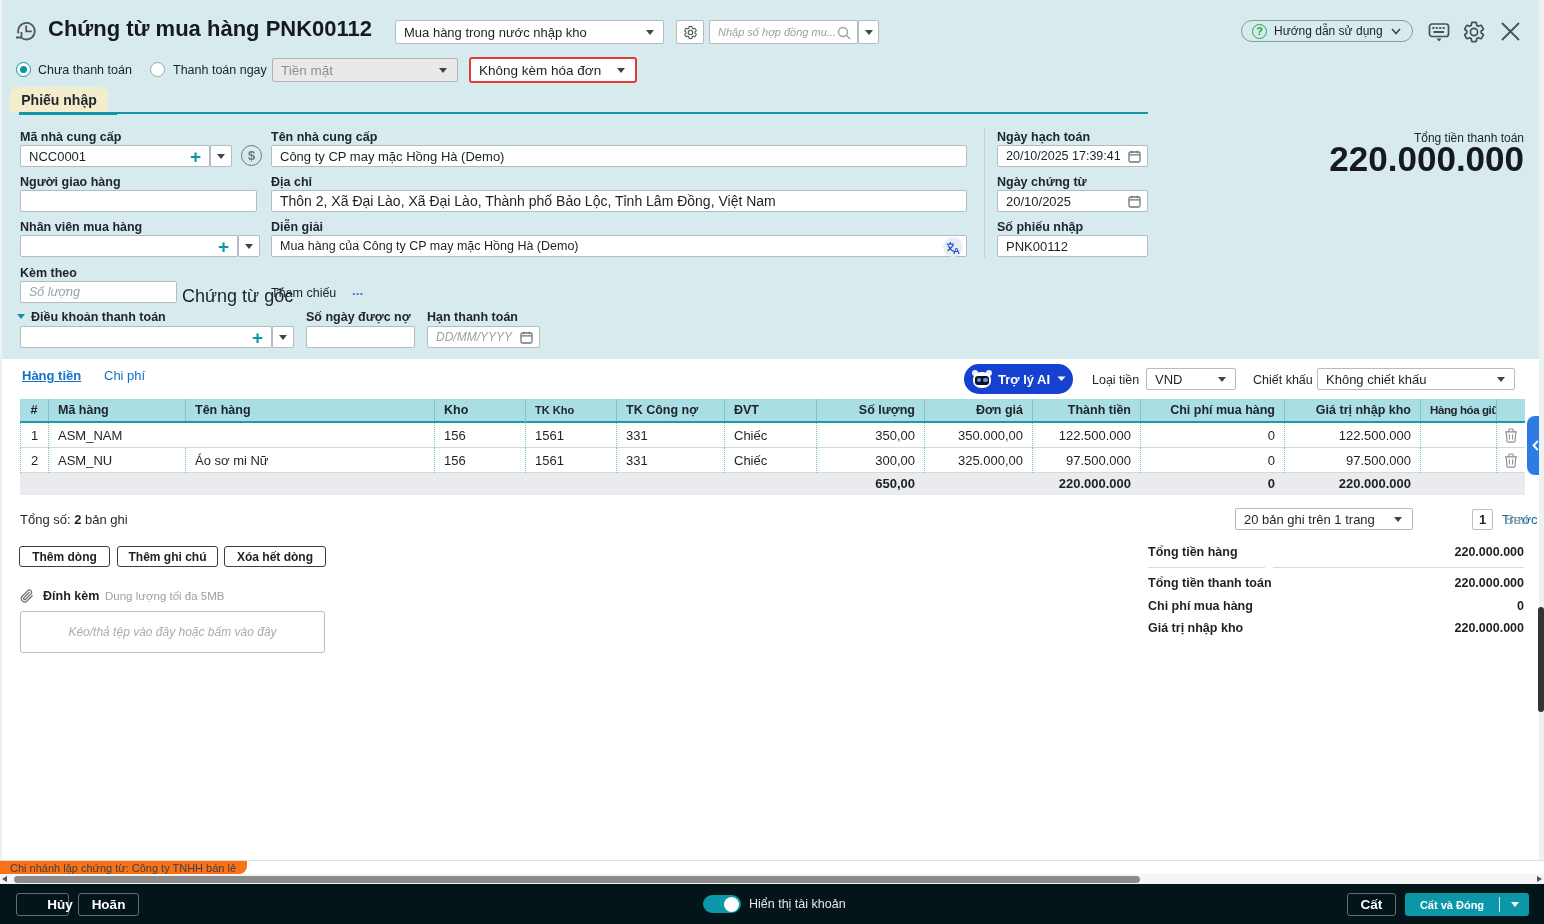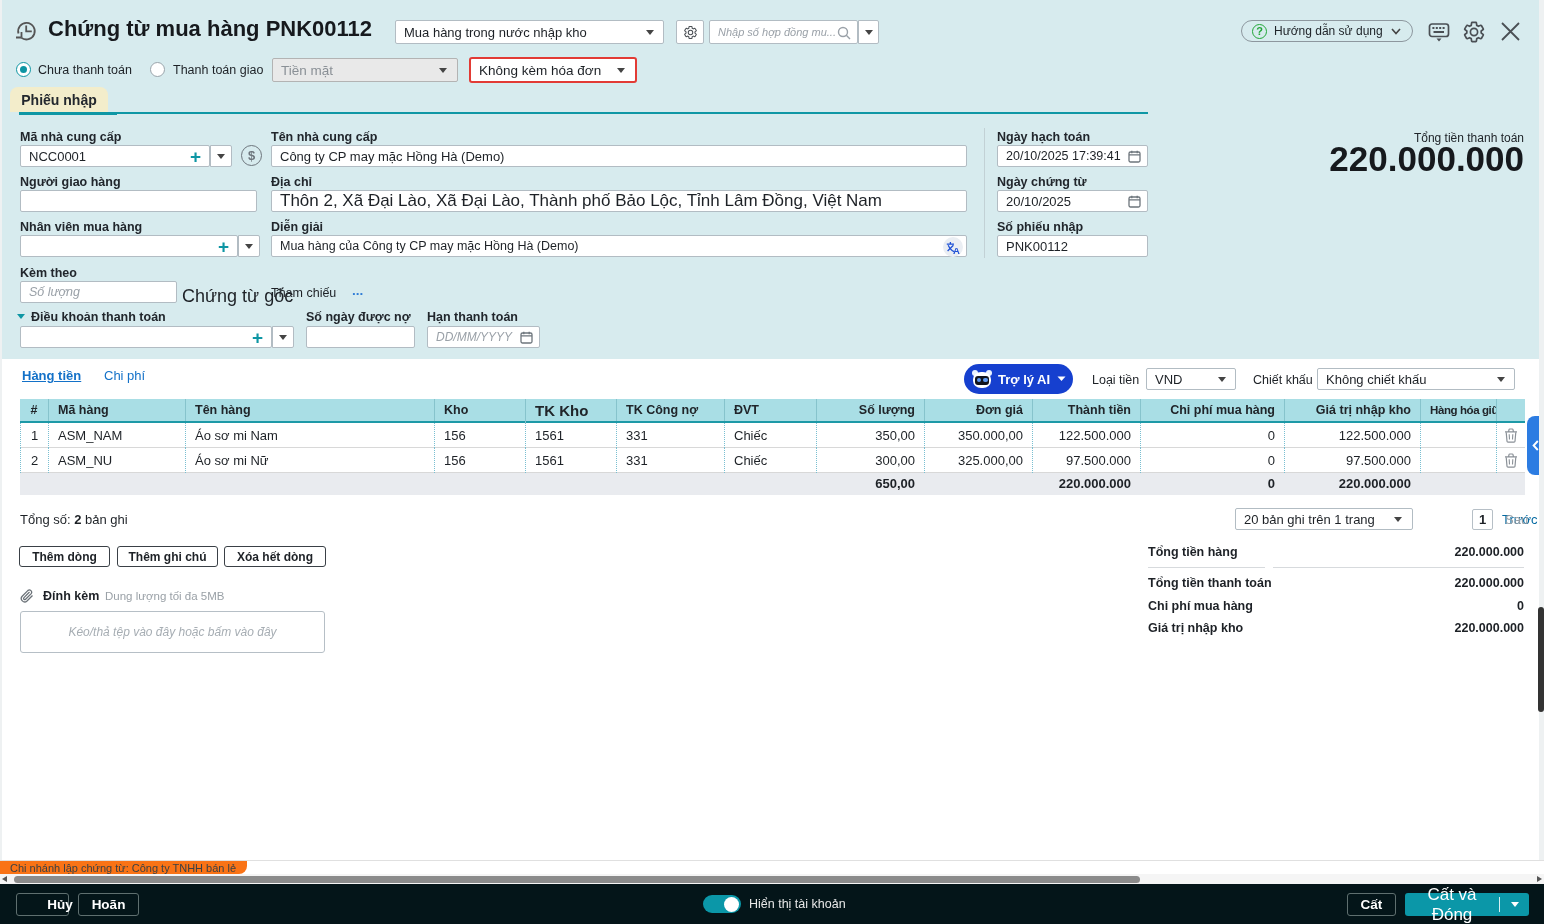--- a/index.html
+++ b/index.html
@@ -64,21 +64,21 @@
     <path style="fill:none;stroke:#4a4f54;stroke-width:1.7" d="M19.14 12.94c.04-.3.06-.61.06-.94 0-.32-.02-.64-.07-.94l2.03-1.58c.18-.14.23-.41.12-.61l-1.92-3.32c-.12-.22-.37-.29-.59-.22l-2.39.96c-.5-.38-1.03-.7-1.62-.94L14.4 2.81c-.04-.24-.24-.41-.48-.41h-3.84c-.24 0-.43.17-.47.41L9.25 5.35c-.59.24-1.13.57-1.62.94L5.24 5.33c-.22-.08-.47 0-.59.22L2.74 8.87c-.12.21-.08.47.12.61l2.03 1.58c-.05.3-.09.63-.09.94s.02.64.07.94l-2.03 1.58c-.18.14-.23.41-.12.61l1.92 3.32c.12.22.37.29.59.22l2.39-.96c.5.38 1.03.7 1.62.94l.36 2.54c.05.24.24.41.48.41h3.84c.24 0 .44-.17.47-.41l.36-2.54c.59-.24 1.13-.56 1.62-.94l2.39.96c.22.08.47 0 .59-.22l1.92-3.32c.12-.22.07-.47-.12-.61l-2.01-1.58zM12 15.6c-1.98 0-3.6-1.62-3.6-3.6s1.62-3.6 3.6-3.6 3.6 1.62 3.6 3.6-1.62 3.6-3.6 3.6z" fill="#4a4f54"></path>
   </svg>
 <svg class="abs" style="left:1500px;top:21px" width="21" height="21" viewBox="0 0 21 21">
     <path d="M2 2 L19 19 M19 2 L2 19" stroke="#4a4f54" stroke-width="1.8"></path>
   </svg>
 
 <div class="abs" style="left:16px;top:62px;width:15px;height:15px;border-radius:50%;border:1.8px solid #0e95a3;background:#fff;"></div>
 <div class="abs" style="left:20px;top:66px;width:7px;height:7px;border-radius:50%;background:#0e95a3;"></div>
 <div class="abs" style="left:38px;top:63px;font-size:12.5px;">Chưa thanh toán</div>
 <div class="abs" style="left:150px;top:62px;width:15px;height:15px;border-radius:50%;border:1.3px solid #9aa4ab;background:#fff;"></div>
-<div class="abs" style="left:173px;top:63px;font-size:12.5px;">Thanh toán giao</div>
+<div class="abs" style="left:173px;top:63px;font-size:12.5px;">Thanh toán ngay</div>
 <div class="inp" style="left:272px;top:58px;width:186px;height:24px;background:#e9e9e9;border-color:#b3b3b3;color:#8a9096;font-size:13.5px;">Tiền mặt<span style="position:absolute;right:10px" class="caret"></span></div>
 <div class="inp" style="left:469px;top:57px;width:168px;height:26px;border:2.5px solid #e23b35;border-radius:3px;font-size:13.5px;">Không kèm hóa đơn<span style="position:absolute;right:10px" class="caret"></span></div>
 
 <div class="abs" style="left:10px;top:87px;width:98px;height:25px;background:#f3edcb;border-radius:8px 8px 0 0;display:flex;align-items:center;justify-content:center;font-size:14px;font-weight:bold;color:#23282e;">Phiếu nhập</div>
 <div class="abs" style="left:19px;top:112px;width:98px;height:3px;background:#0f97a5;"></div>
 <div class="abs" style="left:117px;top:112px;width:1031px;height:2px;background:#0f97a5;"></div>
 
 <div class="abs" style="left:984px;top:128px;width:1px;height:130px;background:#c2d1d5;"></div>
 
 <div class="lbl" style="left:20px;top:130px;">Mã nhà cung cấp</div>
@@ -99,21 +99,21 @@
     </svg>
 </div>
 
 <div class="abs r" style="right:20px;top:131px;font-size:12px;color:#20252a;">Tổng tiền thanh toán</div>
 <div class="abs r" style="right:20px;top:139px;font-size:35px;font-weight:bold;color:#16191d;">220.000.000</div>
 
 <div class="lbl" style="left:20px;top:175px;">Người giao hàng</div>
 <div class="inp" style="left:20px;top:190px;width:237px;height:22px;"></div>
 
 <div class="lbl" style="left:271px;top:175px;">Địa chỉ</div>
-<div class="inp" style="left:271px;top:190px;width:696px;height:22px;font-size:17px;">Thôn 2, Xã Đại Lào, Xã Đại Lào, Thành phố Bảo Lộc, Tỉnh Lâm Đồng, Việt Nam</div>
+<div class="inp" style="left:271px;top:190px;width:696px;height:22px;font-size:14px;">Thôn 2, Xã Đại Lào, Xã Đại Lào, Thành phố Bảo Lộc, Tỉnh Lâm Đồng, Việt Nam</div>
 
 <div class="lbl" style="left:997px;top:175px;">Ngày chứng từ</div>
 <div class="inp" style="left:997px;top:190px;width:151px;height:22px;padding-right:22px;">20/10/2025
   <svg style="position:absolute;right:6px;top:4px" width="13" height="13" viewBox="0 0 13 13">
       <rect x="1" y="2" width="11" height="10" rx="1.5" fill="none" stroke="#6d757c" stroke-width="1.3"></rect>
       <path d="M3.8 0.8 V3.2 M9.2 0.8 V3.2 M1 4.8 H12" stroke="#6d757c" stroke-width="1.3"></path>
     </svg>
 </div>
 
 <div class="lbl" style="left:20px;top:220px;">Nhân viên mua hàng</div>
@@ -184,35 +184,34 @@
 <div class="inp" style="left:1146px;top:368px;width:90px;height:22px;">VND<span style="position:absolute;right:9px" class="caret"></span></div>
 <div class="abs" style="left:1253px;top:373px;font-size:12.5px;">Chiết khấu</div>
 <div class="inp" style="left:1317px;top:368px;width:198px;height:22px;">Không chiết khấu<span style="position:absolute;right:9px" class="caret"></span></div>
 
 <div id="tbl" class="abs" style="left:20px;top:399px;width:1505px;">
     <div style="position:relative;height:24px;background:#a9dee5;border-bottom:2px solid #1d99a7;">
       <div style="position:absolute;left:0px;top:0;width:28px;height:22px;line-height:23px;font-size:12.5px;font-weight:bold;color:#20252a;padding:0 9px;box-sizing:border-box;text-align:center;white-space:nowrap;overflow:hidden;">#</div>
       <div style="position:absolute;left:28px;top:0;width:137px;height:22px;line-height:23px;font-size:12.5px;font-weight:bold;color:#20252a;padding:0 9px;box-sizing:border-box;text-align:left;white-space:nowrap;overflow:hidden;border-left:1px solid #86c3cc;">Mã hàng</div>
       <div style="position:absolute;left:165px;top:0;width:249px;height:22px;line-height:23px;font-size:12.5px;font-weight:bold;color:#20252a;padding:0 9px;box-sizing:border-box;text-align:left;white-space:nowrap;overflow:hidden;border-left:1px solid #86c3cc;">Tên hàng</div>
       <div style="position:absolute;left:414px;top:0;width:91px;height:22px;line-height:23px;font-size:12.5px;font-weight:bold;color:#20252a;padding:0 9px;box-sizing:border-box;text-align:left;white-space:nowrap;overflow:hidden;border-left:1px solid #86c3cc;">Kho</div>
-      <div style="position:absolute;left:505px;top:0;width:91px;height:24px;line-height:23px;font-size:15px;font-weight:bold;color:#20252a;padding:0 9px;box-sizing:border-box;text-align:left;white-space:nowrap;overflow:hidden;border-left:1px solid #86c3cc;">TK Kho</div>
+      <div style="position:absolute;left:505px;top:0;width:91px;height:24px;line-height:23px;font-size:11px;font-weight:bold;color:#20252a;padding:0 9px;box-sizing:border-box;text-align:left;white-space:nowrap;overflow:hidden;border-left:1px solid #86c3cc;">TK Kho</div>
       <div style="position:absolute;left:596px;top:0;width:108px;height:22px;line-height:23px;font-size:12.5px;font-weight:bold;color:#20252a;padding:0 9px;box-sizing:border-box;text-align:left;white-space:nowrap;overflow:hidden;border-left:1px solid #86c3cc;">TK Công nợ</div>
       <div style="position:absolute;left:704px;top:0;width:92px;height:22px;line-height:23px;font-size:12.5px;font-weight:bold;color:#20252a;padding:0 9px;box-sizing:border-box;text-align:left;white-space:nowrap;overflow:hidden;border-left:1px solid #86c3cc;">ĐVT</div>
       <div style="position:absolute;left:796px;top:0;width:108px;height:22px;line-height:23px;font-size:12.5px;font-weight:bold;color:#20252a;padding:0 9px;box-sizing:border-box;text-align:right;white-space:nowrap;overflow:hidden;border-left:1px solid #86c3cc;">Số lượng</div>
       <div style="position:absolute;left:904px;top:0;width:108px;height:22px;line-height:23px;font-size:12.5px;font-weight:bold;color:#20252a;padding:0 9px;box-sizing:border-box;text-align:right;white-space:nowrap;overflow:hidden;border-left:1px solid #86c3cc;">Đơn giá</div>
       <div style="position:absolute;left:1012px;top:0;width:108px;height:22px;line-height:23px;font-size:12.5px;font-weight:bold;color:#20252a;padding:0 9px;box-sizing:border-box;text-align:right;white-space:nowrap;overflow:hidden;border-left:1px solid #86c3cc;">Thành tiền</div>
       <div style="position:absolute;left:1120px;top:0;width:144px;height:22px;line-height:23px;font-size:12.5px;font-weight:bold;color:#20252a;padding:0 9px;box-sizing:border-box;text-align:right;white-space:nowrap;overflow:hidden;border-left:1px solid #86c3cc;">Chi phí mua hàng</div>
       <div style="position:absolute;left:1264px;top:0;width:136px;height:22px;line-height:23px;font-size:12.5px;font-weight:bold;color:#20252a;padding:0 9px;box-sizing:border-box;text-align:right;white-space:nowrap;overflow:hidden;border-left:1px solid #86c3cc;">Giá trị nhập kho</div>
       <div style="position:absolute;left:1400px;top:0;width:76px;height:22px;line-height:23px;font-size:12.5px;font-weight:bold;color:#20252a;padding:0 9px;box-sizing:border-box;text-align:left;white-space:nowrap;overflow:hidden;border-left:1px solid #86c3cc;"><span style="font-size:11.5px;letter-spacing:-0.4px">Hàng hóa giữ</span></div>
       <div style="position:absolute;left:1476px;top:0;width:29px;height:22px;line-height:23px;font-size:12.5px;font-weight:bold;color:#20252a;padding:0 9px;box-sizing:border-box;text-align:center;white-space:nowrap;overflow:hidden;border-left:1px solid #86c3cc;"></div>
     </div>
     <div style="position:relative;height:25px;background:#fff;border-bottom:1px solid #d8d8d8;">
       <div style="position:absolute;left:0px;top:0;width:28px;height:25px;line-height:25px;font-size:13px;color:#1d2126;padding:0 9px;box-sizing:border-box;text-align:center;white-space:nowrap;border-left:1px dotted #79bfd1;">1</div>
       <div style="position:absolute;left:28px;top:0;width:137px;height:25px;line-height:25px;font-size:13px;color:#1d2126;padding:0 9px;box-sizing:border-box;text-align:left;white-space:nowrap;border-left:1px dotted #79bfd1;">ASM_NAM</div>
-      <div style="position:absolute;left:165px;top:0;width:249px;height:25px;line-height:25px;font-size:13px;color:#1d2126;padding:0 9px;box-sizing:border-box;text-align:left;white-space:nowrap;border-left:1px dotted #79bfd1;">Áo sơ mi Nam</div>
       <div style="position:absolute;left:414px;top:0;width:91px;height:25px;line-height:25px;font-size:13px;color:#1d2126;padding:0 9px;box-sizing:border-box;text-align:left;white-space:nowrap;border-left:1px dotted #79bfd1;">156</div>
       <div style="position:absolute;left:505px;top:0;width:91px;height:25px;line-height:25px;font-size:13px;color:#1d2126;padding:0 9px;box-sizing:border-box;text-align:left;white-space:nowrap;border-left:1px dotted #79bfd1;">1561</div>
       <div style="position:absolute;left:596px;top:0;width:108px;height:25px;line-height:25px;font-size:13px;color:#1d2126;padding:0 9px;box-sizing:border-box;text-align:left;white-space:nowrap;border-left:1px dotted #79bfd1;">331</div>
       <div style="position:absolute;left:704px;top:0;width:92px;height:25px;line-height:25px;font-size:13px;color:#1d2126;padding:0 9px;box-sizing:border-box;text-align:left;white-space:nowrap;border-left:1px dotted #79bfd1;">Chiếc</div>
       <div style="position:absolute;left:796px;top:0;width:108px;height:25px;line-height:25px;font-size:13px;color:#1d2126;padding:0 9px;box-sizing:border-box;text-align:right;white-space:nowrap;border-left:1px dotted #79bfd1;">350,00</div>
       <div style="position:absolute;left:904px;top:0;width:108px;height:25px;line-height:25px;font-size:13px;color:#1d2126;padding:0 9px;box-sizing:border-box;text-align:right;white-space:nowrap;border-left:1px dotted #79bfd1;">350.000,00</div>
       <div style="position:absolute;left:1012px;top:0;width:108px;height:25px;line-height:25px;font-size:13px;color:#1d2126;padding:0 9px;box-sizing:border-box;text-align:right;white-space:nowrap;border-left:1px dotted #79bfd1;">122.500.000</div>
       <div style="position:absolute;left:1120px;top:0;width:144px;height:25px;line-height:25px;font-size:13px;color:#1d2126;padding:0 9px;box-sizing:border-box;text-align:right;white-space:nowrap;border-left:1px dotted #79bfd1;">0</div>
       <div style="position:absolute;left:1264px;top:0;width:136px;height:25px;line-height:25px;font-size:13px;color:#1d2126;padding:0 9px;box-sizing:border-box;text-align:right;white-space:nowrap;border-left:1px dotted #79bfd1;">122.500.000</div>
       <div style="position:absolute;left:1400px;top:0;width:76px;height:25px;line-height:25px;font-size:13px;color:#1d2126;padding:0 9px;box-sizing:border-box;text-align:left;white-space:nowrap;border-left:1px dotted #79bfd1;"></div>
@@ -309,18 +308,18 @@
 <div class="abs" style="left:1537px;top:876px;width:0;height:0;border-top:3.5px solid transparent;border-bottom:3.5px solid transparent;border-left:5px solid #555;"></div>
 
 <div class="abs" style="left:0;top:884px;width:1544px;height:40px;background:#041519;"></div>
 <div class="abs" style="left:16px;top:893px;width:53px;height:23px;border:1px solid #5f6f6f;border-radius:3px;display:flex;align-items:center;justify-content:center;font-size:13.5px;font-weight:bold;color:#fff;padding-left:35px;">Hủy</div>
 <div class="abs" style="left:78px;top:893px;width:61px;height:23px;border:1px solid #5f6f6f;border-radius:3px;display:flex;align-items:center;justify-content:center;font-size:13.5px;font-weight:bold;color:#fff;">Hoãn</div>
 <div class="abs" style="left:703px;top:895px;width:38px;height:18px;border-radius:9px;background:#0b97a8;"></div>
 <div class="abs" style="left:724px;top:896.5px;width:15px;height:15px;border-radius:50%;background:#fff;"></div>
 <div class="abs" style="left:749px;top:897px;font-size:12.5px;color:#e8e8e8;text-align:right;">Hiển thị tài khoản</div>
 <div class="abs" style="left:1347px;top:893px;width:49px;height:23px;border:1px solid #5f6f6f;border-radius:3px;display:flex;align-items:center;justify-content:center;font-size:13.5px;font-weight:bold;color:#fff;">Cất</div>
 <div class="abs" style="left:1405px;top:893px;width:124px;height:23px;background:#0b97a8;border-radius:3px;color:#fff;display:flex;align-items:center;">
-  <span style="width:94px;text-align:center;font-size:17px;font-weight:normal;">Cất và Đóng</span>
+  <span style="width:94px;text-align:center;font-size:11px;font-weight:bold;">Cất và Đóng</span>
   <span style="width:1px;height:15px;background:#d8f0f2;"></span>
   <span style="flex:1;display:flex;justify-content:center;">
       <span class="caret" style="border-top-color:#fff;"></span>
     </span>
 </div>
 
 </body></html>

